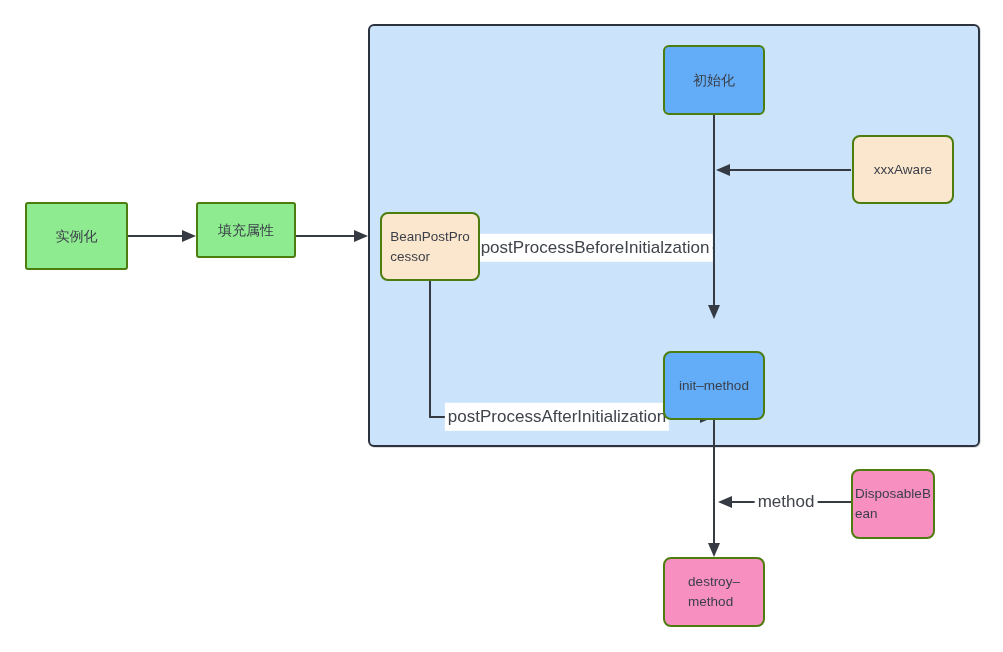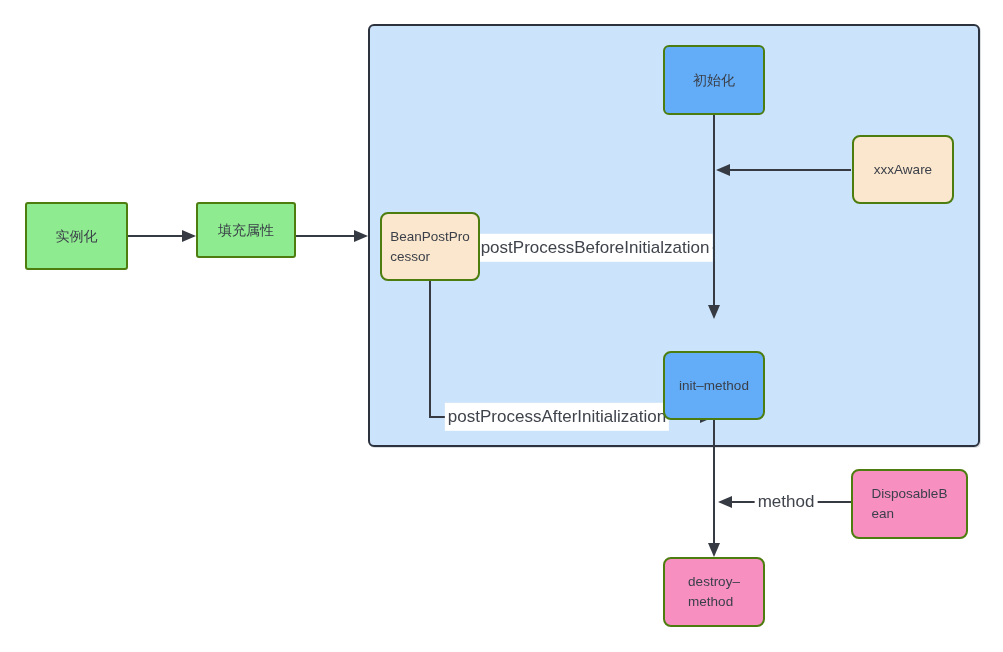--- a/index.html
+++ b/index.html
@@ -77,19 +77,19 @@
 
   <div class="node tan" style="left:380px;top:212px;width:100px;height:69px;">BeanPostPro
 cessor</div>
 
   <div class="node blue sq" style="left:663px;top:45px;width:102px;height:70px;border-radius:6px;">初始化</div>
 
   <div class="node tan" style="left:852px;top:135px;width:102px;height:69px;">xxxAware</div>
 
   <div class="node blue" style="left:663px;top:319px;width:102px;height:69px;margin-top:32px;">init–method</div>
 
-  <div class="node pink" style="left:851px;top:469px;width:117px;height:70px;">DisposableB
+  <div class="node pink" style="left:851px;top:469px;width:84px;height:70px;">DisposableB
 ean</div>
 
   <div class="node pink" style="left:663px;top:557px;width:102px;height:70px;">destroy–
 method</div>
 
 </div>
 
 </body></html>

